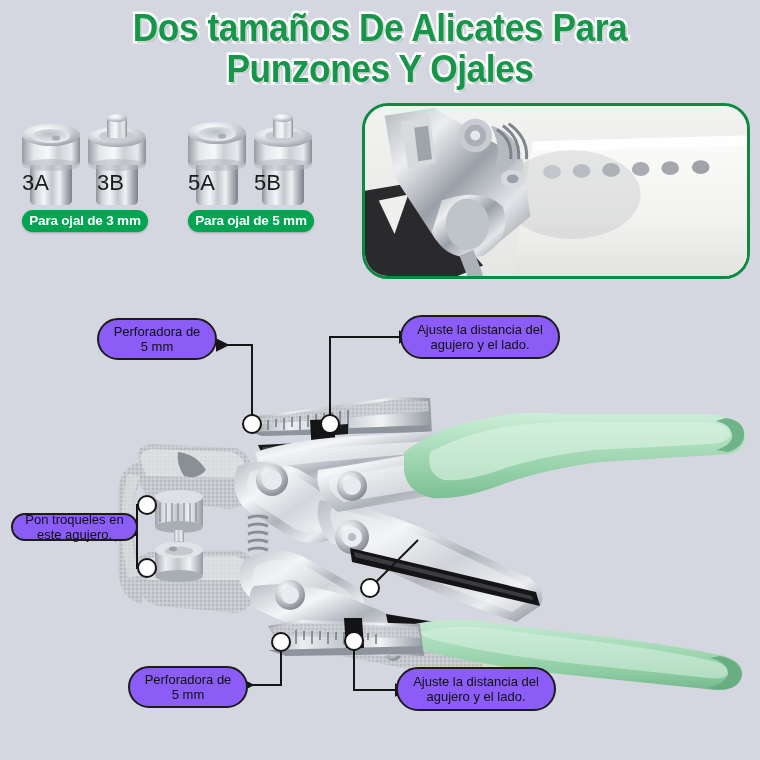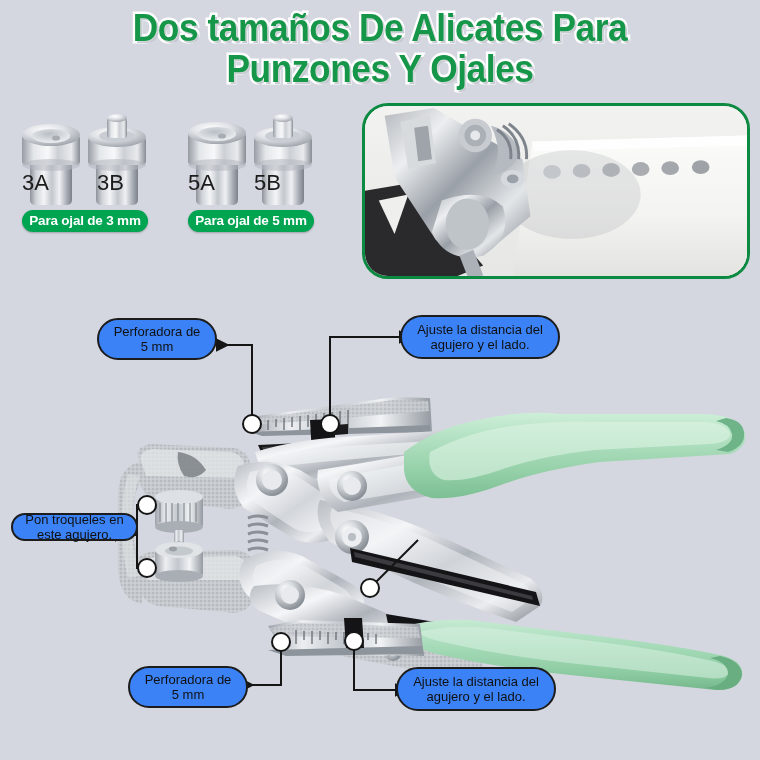--- a/index.html
+++ b/index.html
@@ -66,21 +66,21 @@
     border: 3px solid #0d8a42;
     border-radius: 26px;
     overflow: hidden;
     background: #e9eaec;
   }
   .photo-inner { position: absolute; inset: 0; }
 
   
   .callout {
     position: absolute;
-    background: #3b82f6;
+    background: #8b5cf6;
     border: 2px solid #1c1c1c;
     border-radius: 40px;
     color: #101010;
     font-size: 13px;
     line-height: 15px;
     text-align: center;
     display: flex;
     align-items: center;
     justify-content: center;
     padding: 3px 8px;

